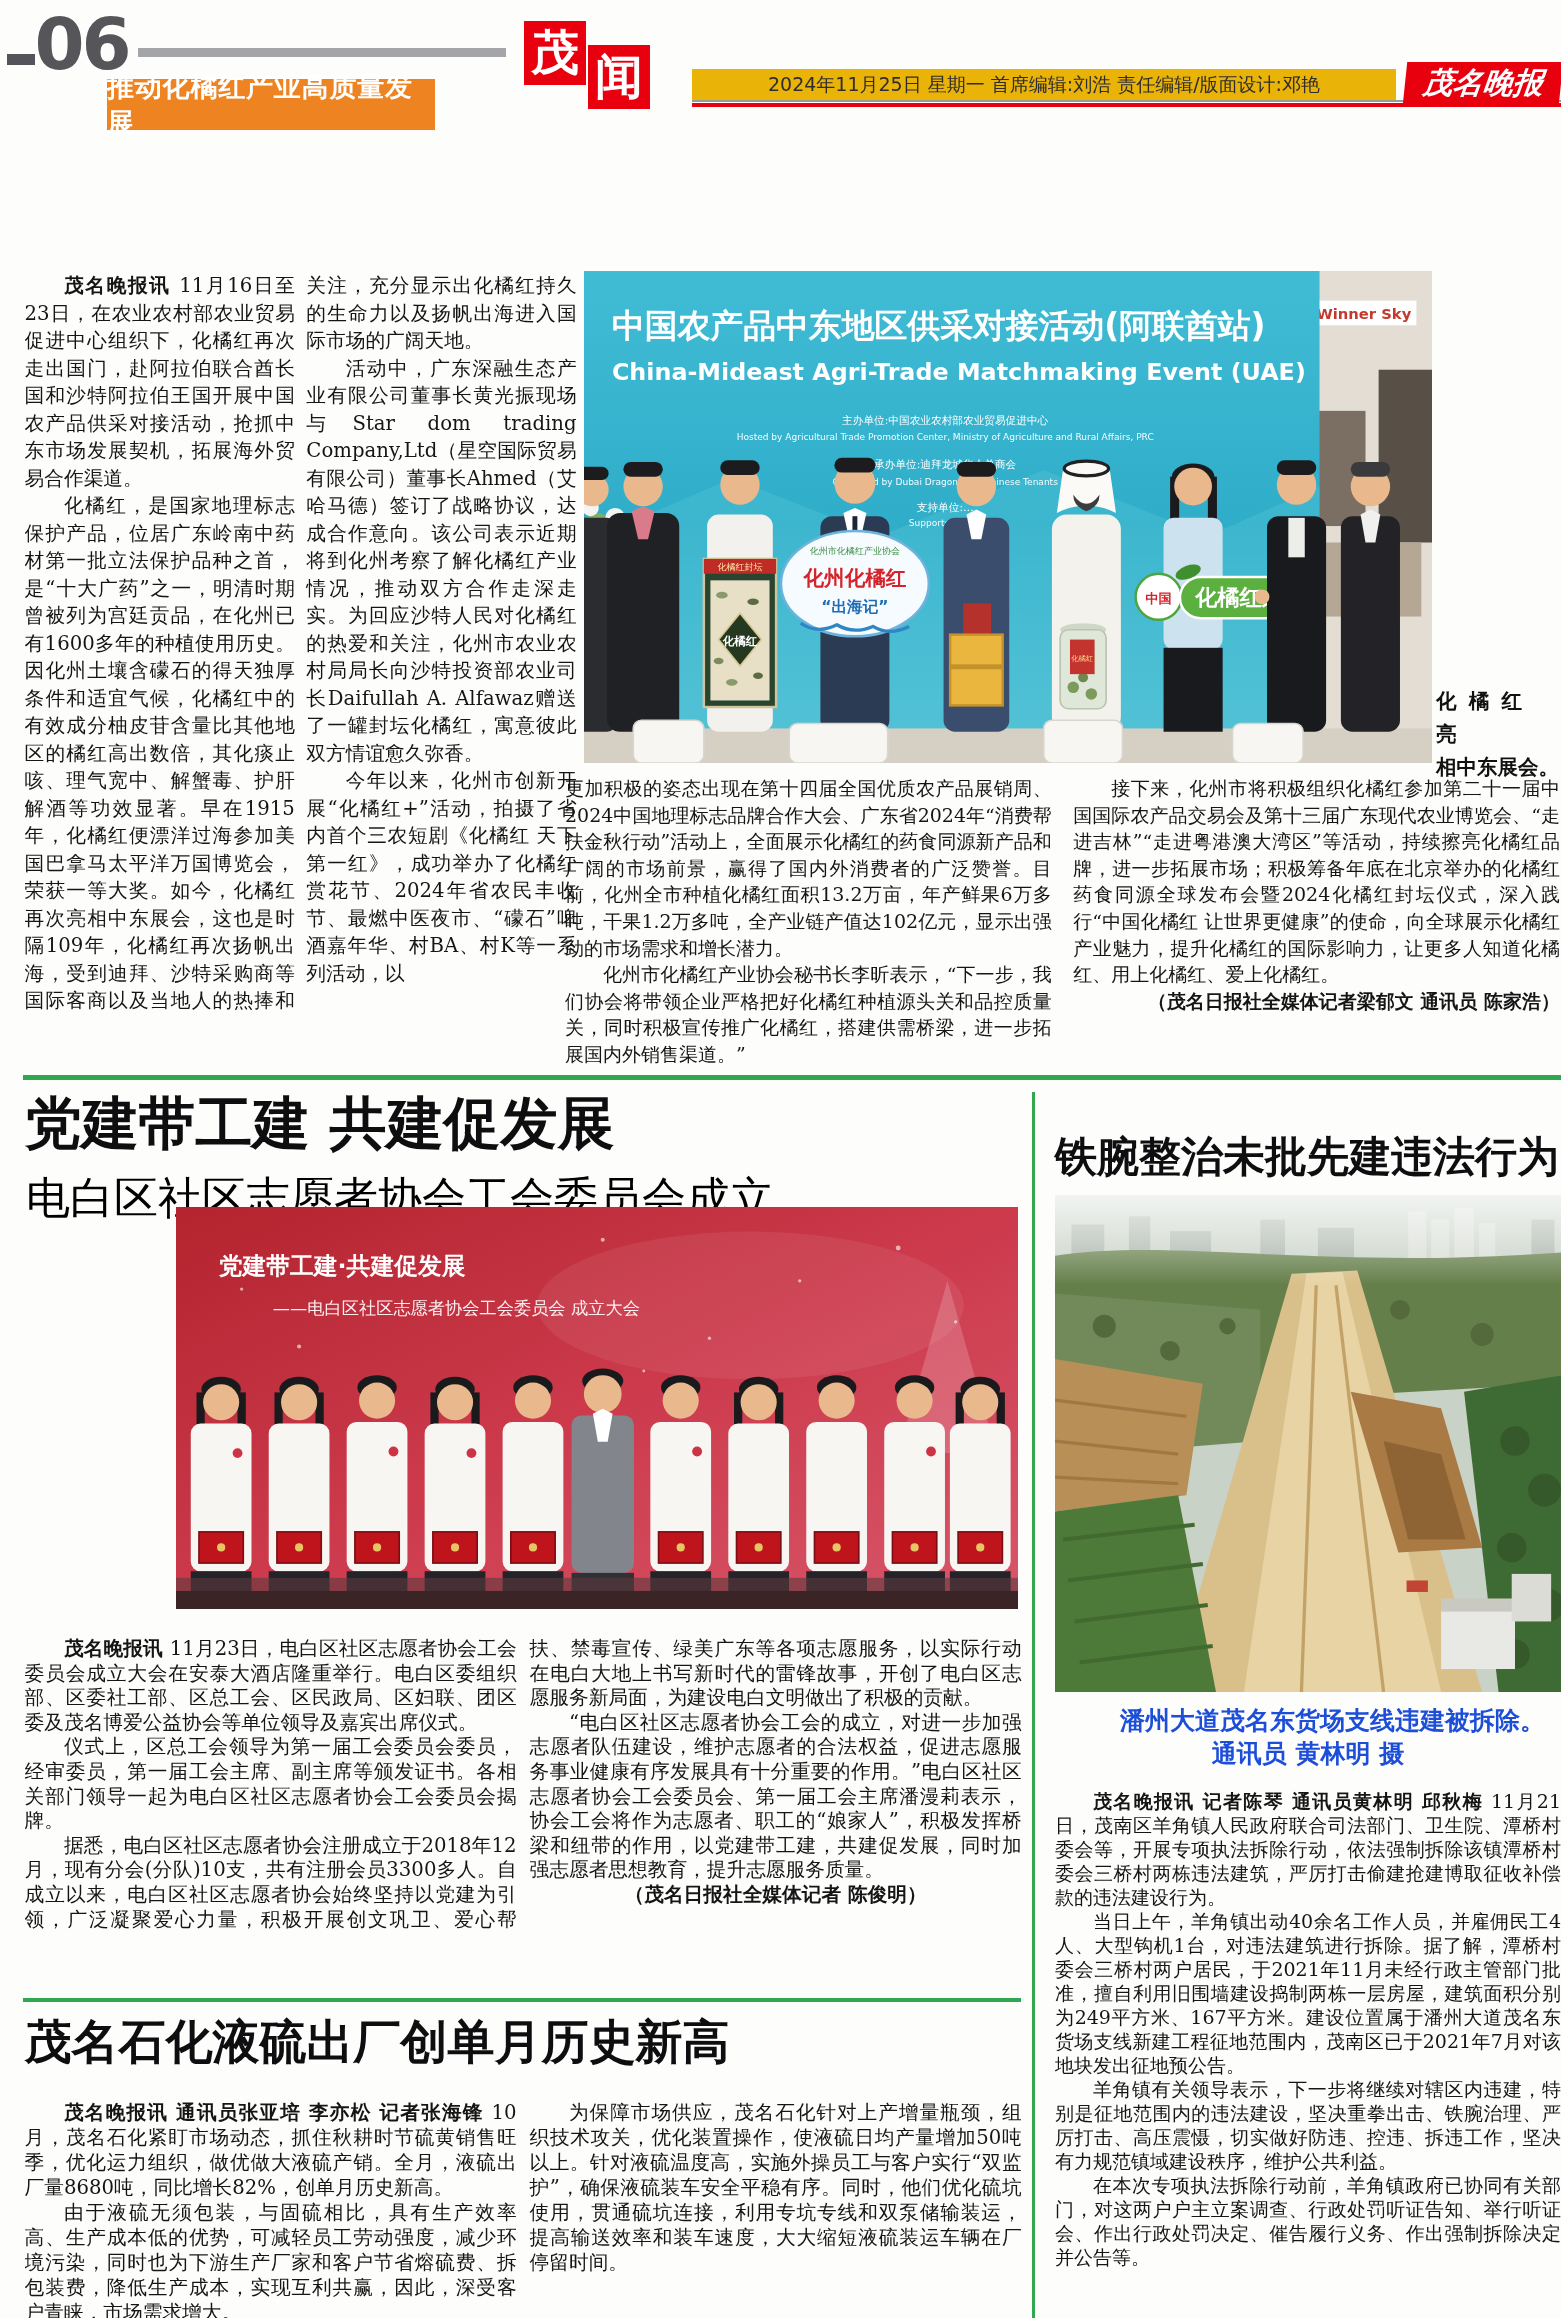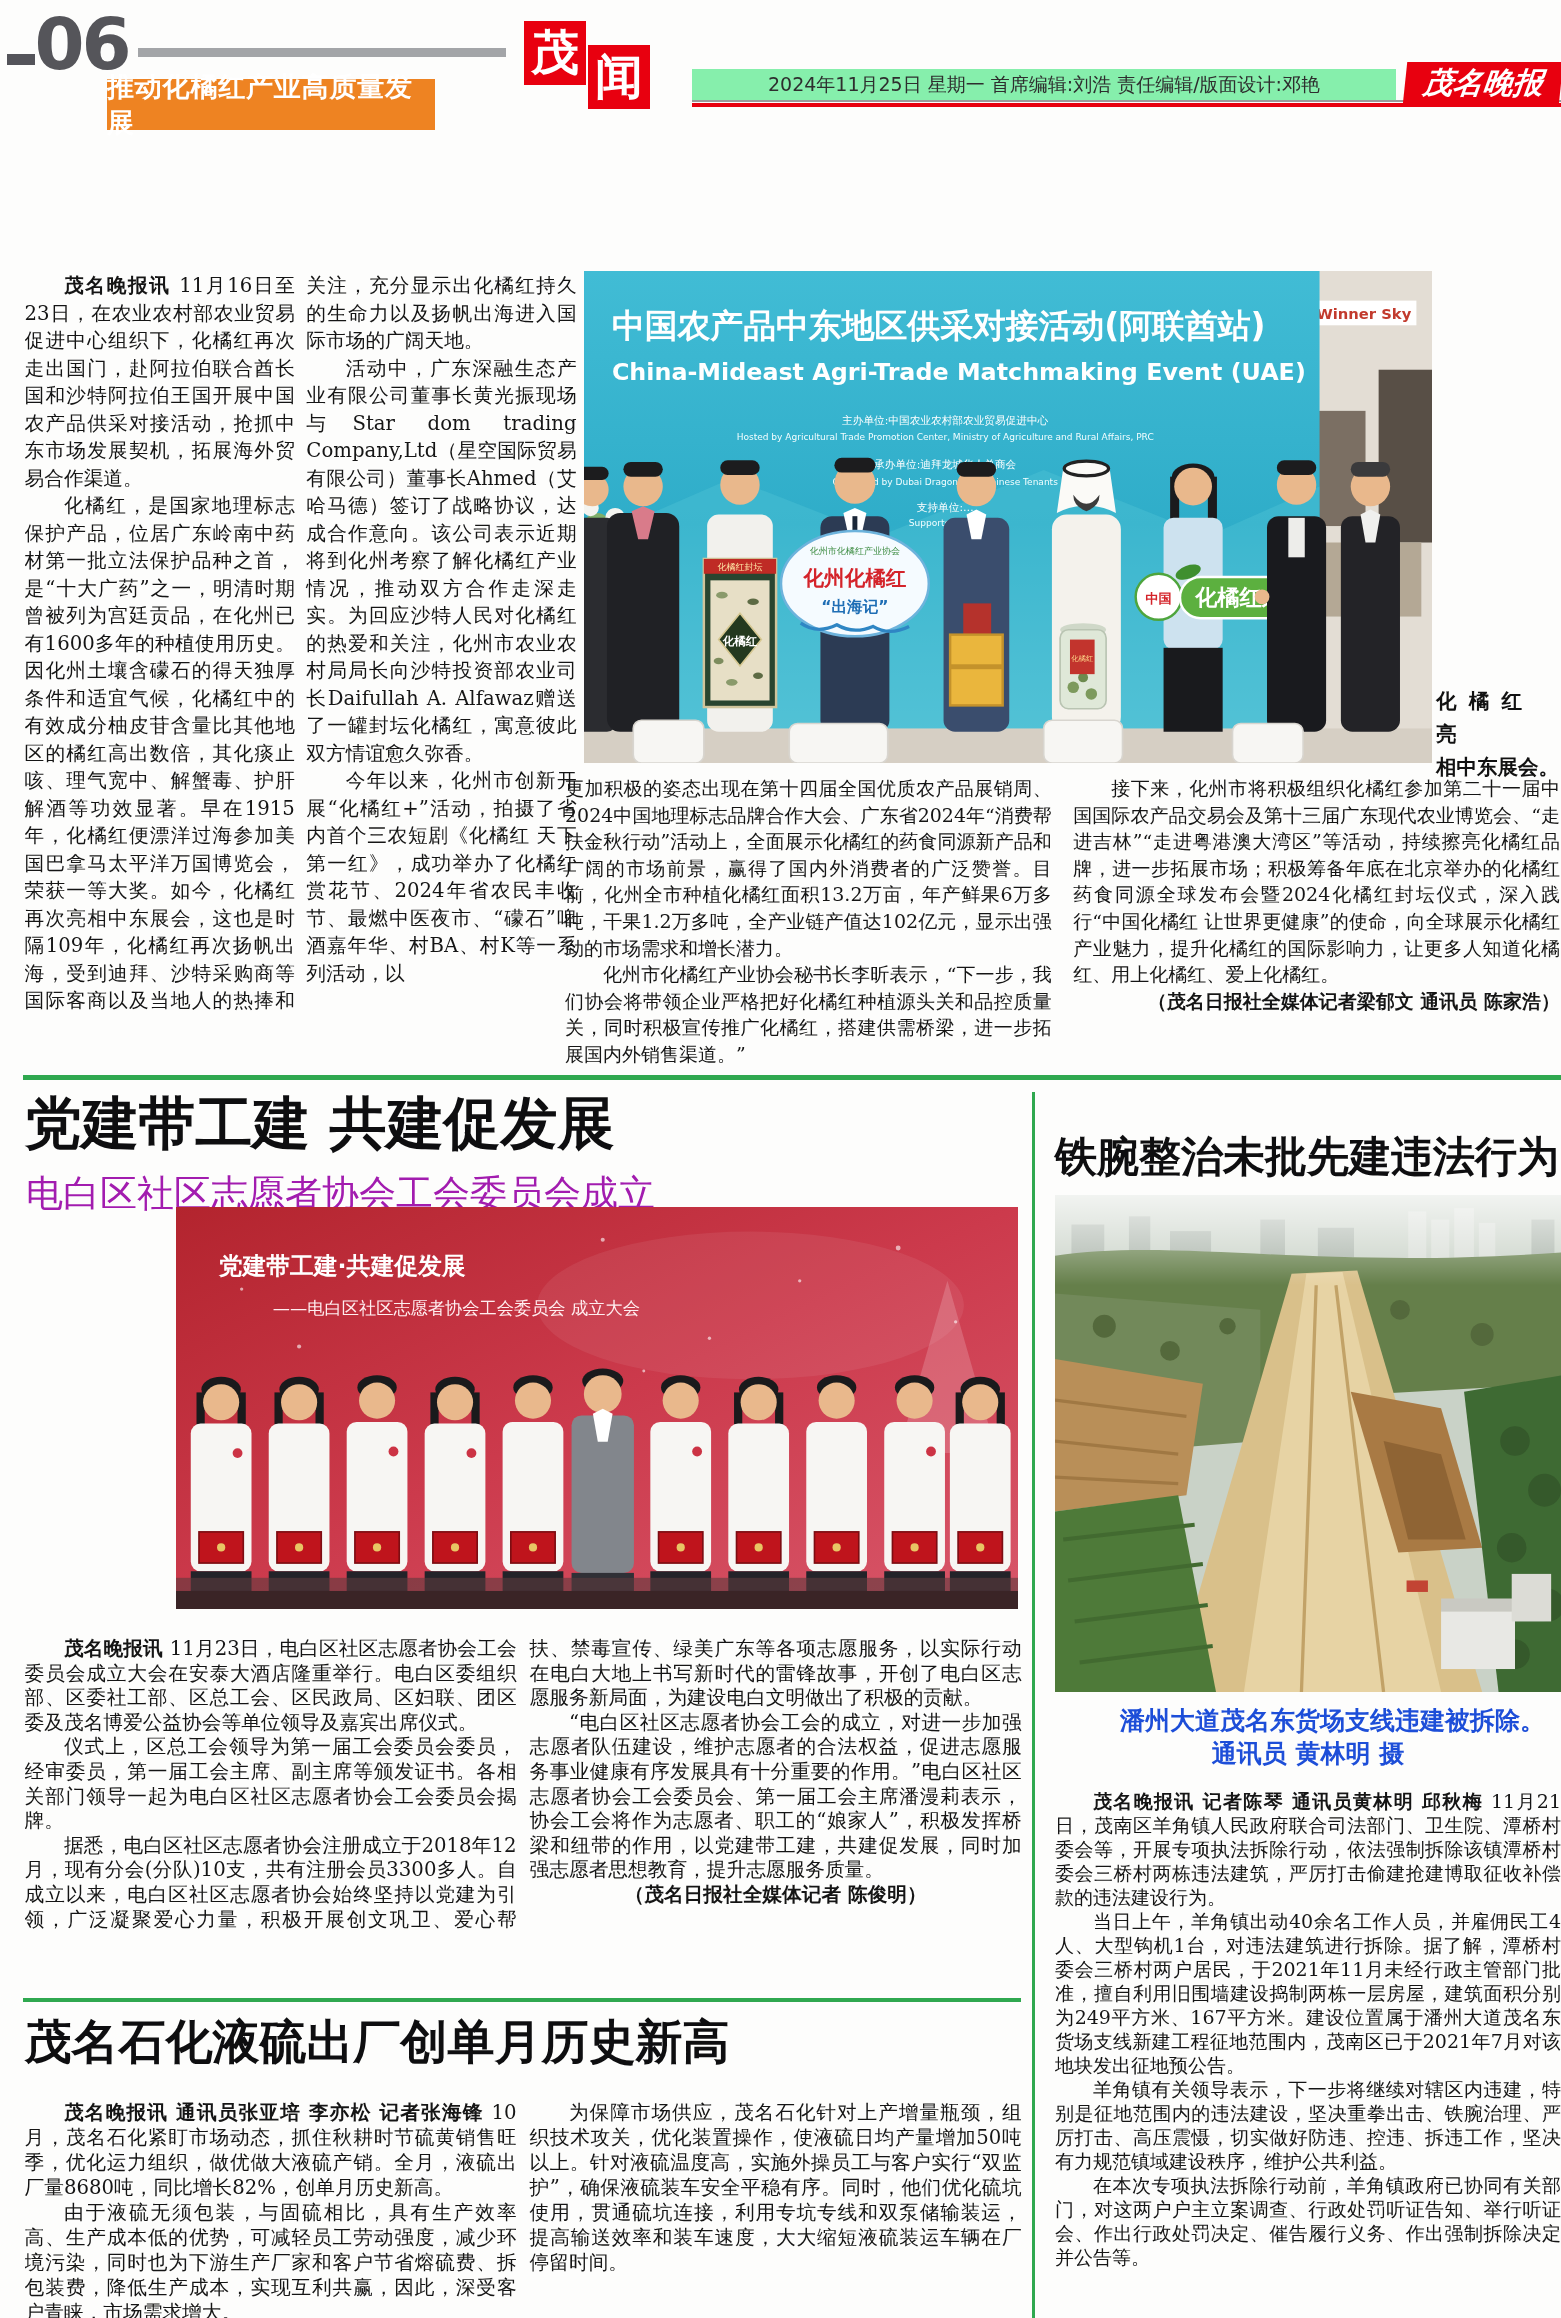--- a/index.html
+++ b/index.html
@@ -11,32 +11,32 @@
   
   .pagenum { left:6.6px; top:8.2px; display:flex; align-items:center; }
   .pagenum-dash { width:28px; height:11.5px; background:#54545a; margin-top:31px; }
   .pagenum-num { font-family:"DejaVu Sans","Liberation Sans",sans-serif; font-size:72px; font-weight:700; color:#55555a; letter-spacing:-3.3px; line-height:1; }
   .pagenum-line { left:138px; top:48px; width:368px; height:9px; background:#a3a5a8; }
   .badge { left:107px; top:79px; width:328px; height:51px; background:#ee8322; color:#fff;
            font-family:"DejaVu Sans","Liberation Sans",sans-serif; font-weight:700; font-size:27px;
            display:flex; align-items:center; justify-content:center; letter-spacing:0.8px; }
   .secbox { width:62px; height:64px; background:#e8000f; color:#fff; display:flex; align-items:center; justify-content:center;
             font-family:"DejaVu Serif","Liberation Serif",serif; font-weight:900; font-size:48px; }
-  .datebar { left:692px; top:69px; width:704px; height:31px; background:#86efac; display:flex; align-items:center; justify-content:center;
+  .datebar { left:692px; top:69px; width:704px; height:31px; background:#eab308; display:flex; align-items:center; justify-content:center;
              font-family:"DejaVu Sans","Liberation Sans",sans-serif; font-size:19px; color:#2e2e2e; }
   .redline-thin { left:692px; top:100px; width:870px; height:1.6px; background:#9a9a9a; }
   .redline { left:692px; top:103px; width:870px; height:4.1px; background:#e8000f; }
   .masthead { left:1405px; top:62px; width:156px; height:43px; background:#e8000f; color:#fff; display:flex; align-items:center; justify-content:center;
               font-family:"DejaVu Serif","Liberation Serif",serif; font-style:italic; font-weight:700; font-size:30px; transform:skewX(-6deg); }
 
   
   .hl { font-family:"DejaVu Sans","Liberation Sans",sans-serif; font-weight:900; color:#0e0e10; line-height:1.08; }
   .hl-main { left:11.5px; top:136px; font-size:76px; letter-spacing:0px; white-space:nowrap; }
   .hl-a2 { left:24.6px; top:1093px; font-size:57px; white-space:nowrap; }
-  .sub-a2 { left:26px; top:1169px; font-family:"DejaVu Sans","Liberation Sans",sans-serif; font-weight:400; font-size:37px; color:#a21caf; white-space:nowrap; }
+  .sub-a2 { left:26px; top:1169px; font-family:"DejaVu Sans","Liberation Sans",sans-serif; font-weight:400; font-size:44px; color:#000000; white-space:nowrap; }
   .hl-a3 { left:24.6px; top:2017px; font-size:47px; white-space:nowrap; }
   .kicker-a4 { left:1055px; top:1092px; font-family:"DejaVu Sans","Liberation Sans",sans-serif; font-weight:500; font-size:36px; color:#1a1a1a; white-space:nowrap; }
   .hl-a4 { left:1055px; top:1134px; font-size:42px; white-space:nowrap; }
 
   
   .body-text { text-align:justify; color:#151515; }
   .body-text p { text-indent:2em; }
   .body-text p.noind { text-indent:0; }
   .body-text p.sig { text-indent:0; text-align:right; font-family:"DejaVu Sans","Liberation Sans",sans-serif; font-weight:700; }
   .body-text p.sigc { text-indent:0; text-align:center; font-family:"DejaVu Sans","Liberation Sans",sans-serif; font-weight:700; }

